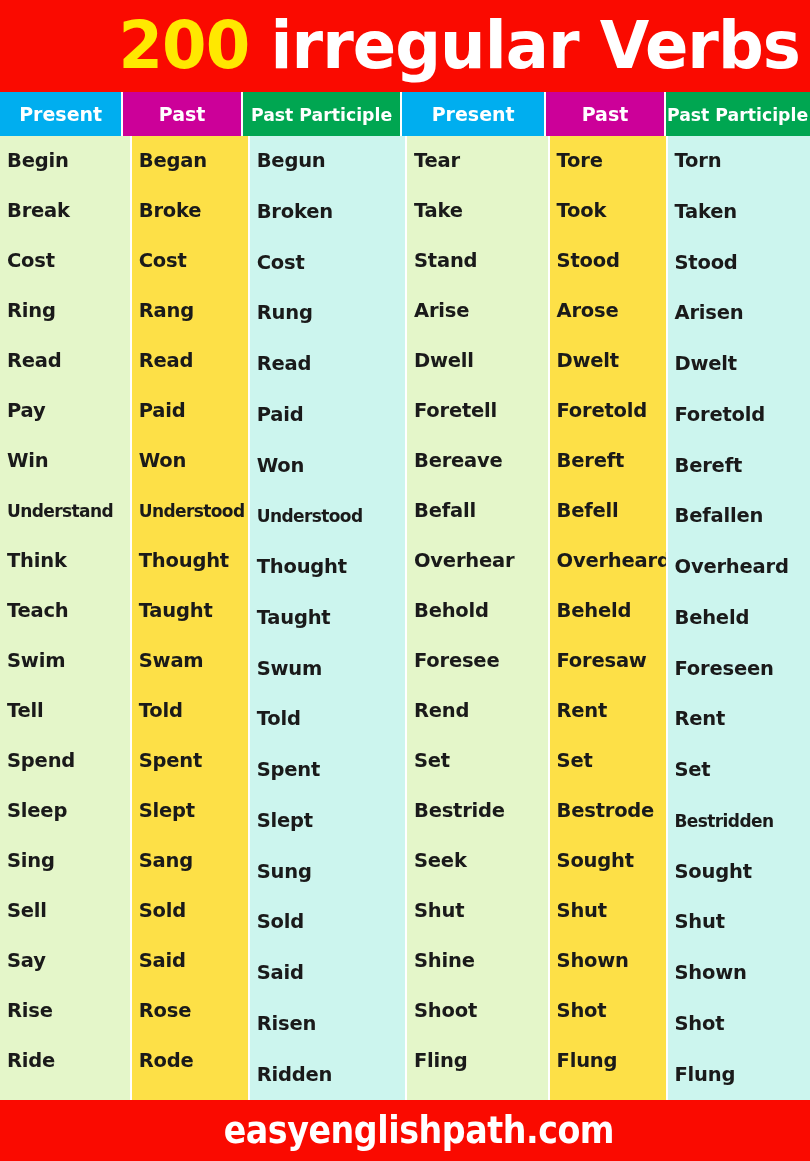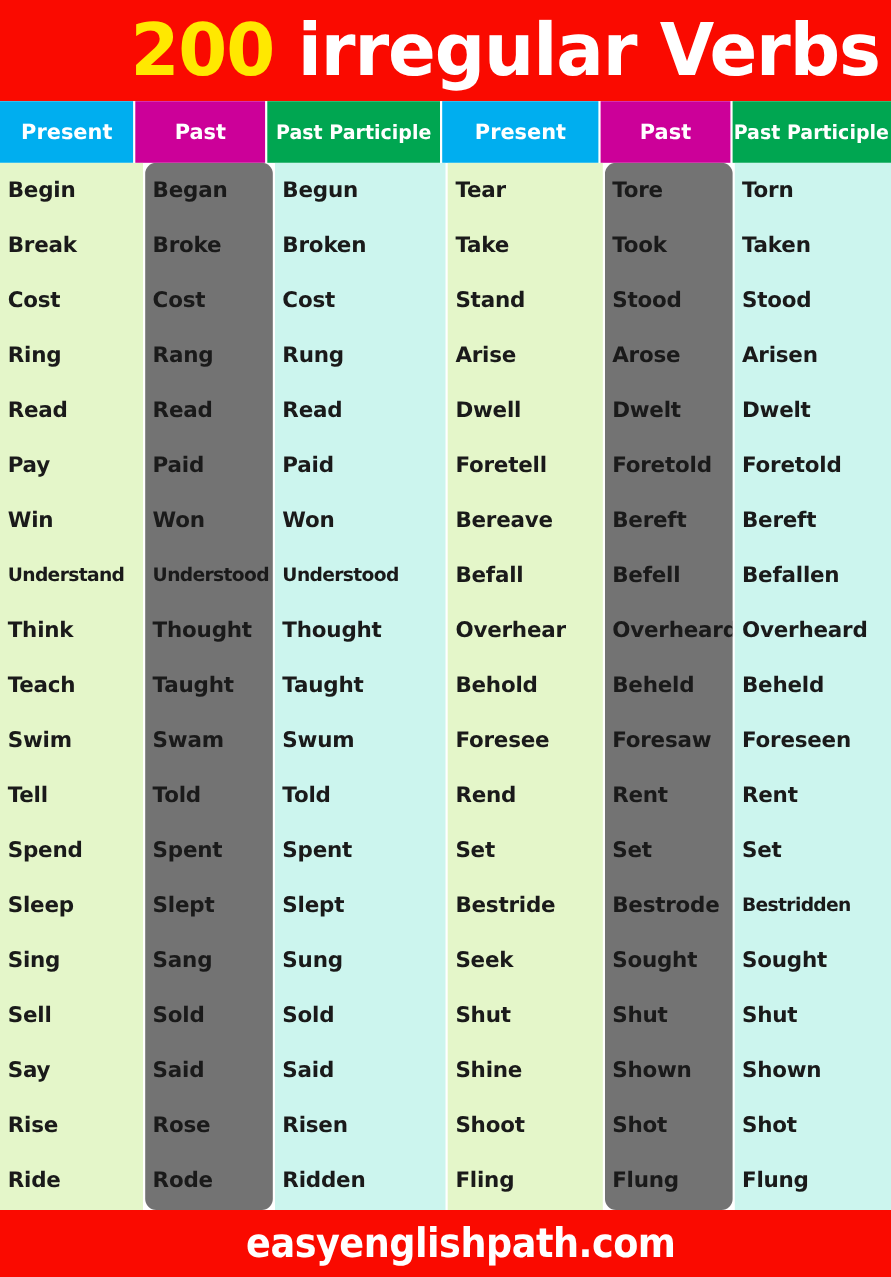--- a/index.html
+++ b/index.html
@@ -44,21 +44,21 @@
     transform: scaleX(0.97);
   }
   .title-count {
     color: #ffe800;
     font-weight: bold;
   }
 
   
   .header-row {
     display: flex;
-    height: 56px;
+    height: 44px;
     flex: 0 0 auto;
     background: #ffffff;
   }
   .head-cell {
     display: flex;
     align-items: center;
     justify-content: center;
     color: #ffffff;
     font-family: "DejaVu Sans", sans-serif;
     font-weight: bold;
@@ -83,22 +83,22 @@
   }
   .col {
     box-sizing: border-box;
     margin-right: 2px;
     display: flex;
     flex-direction: column;
     overflow: hidden;
   }
   .col:last-child { margin-right: 0; }
   .col-present { background: #e4f6c9; }
-  .col-past    { background: #737373; border-radius: 10px; }
-  .col-pp      { background: #ccf5ee; }
+  .col-past    { background: #fde047; }
+  .col-pp      { background: #ccf5ee; justify-content: space-between; }
 
   .cell {
     display: flex;
     align-items: center;
     height: 50px;
     flex: 0 0 50px;
     padding-left: 7px;
     box-sizing: border-box;
     color: #1a1a1a;
     font-family: "DejaVu Sans", sans-serif;

